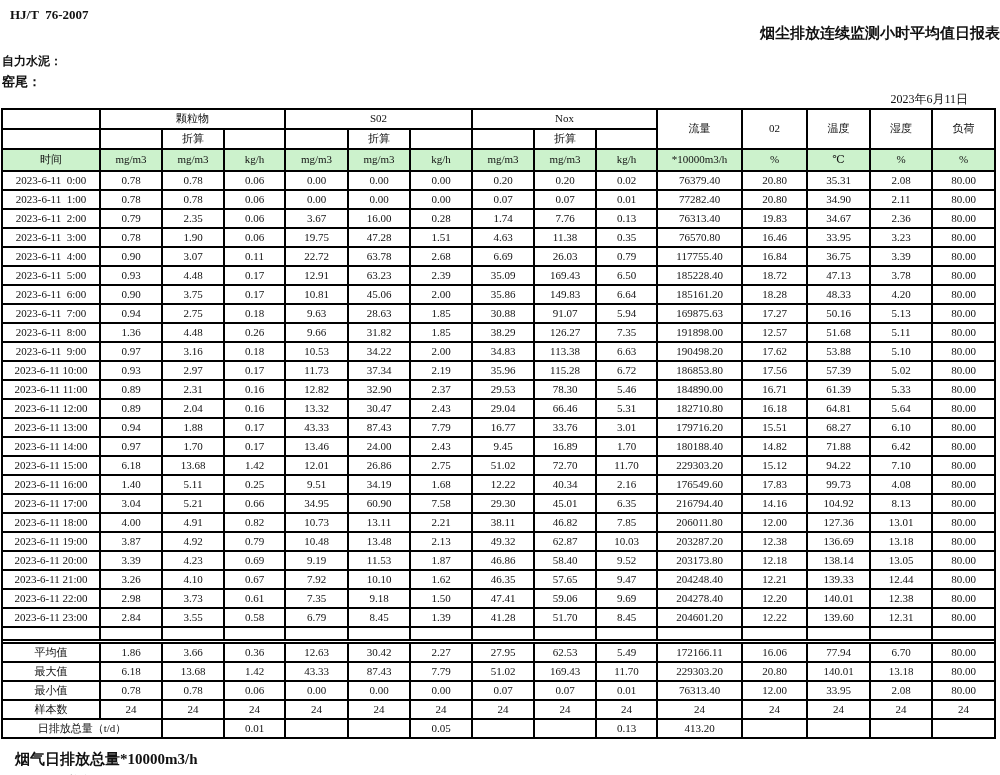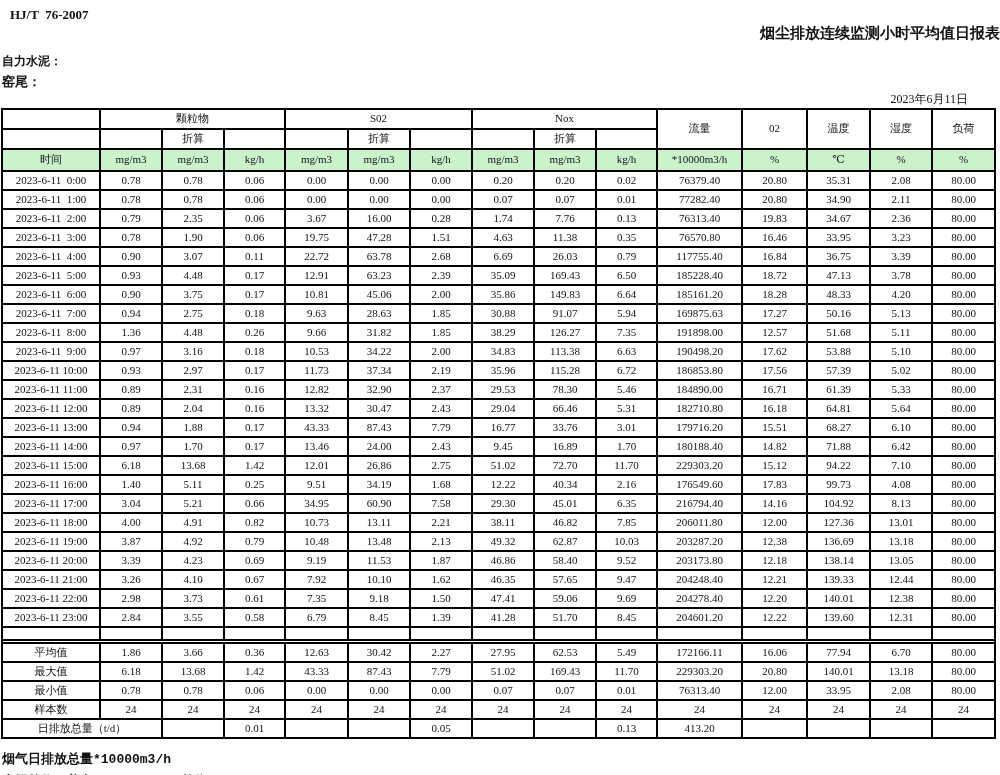--- a/index.html
+++ b/index.html
@@ -34,21 +34,21 @@
   tbody tr.data { height: 19px; }
   tbody tr.empty-row { height: 13px; }
   tbody tr.gap-row td {
     height: 3px; border-left: 2px solid #000; border-right: 2px solid #000;
     border-top: 2px solid #000; border-bottom: 2px solid #000;
   }
   td.time-cell { white-space: pre; font-size: 11px; }
   td.col-top { vertical-align: top; padding-top: 1px; }
   td.col-bottom { vertical-align: bottom; padding-bottom: 1px; }
   td.total-label { text-align: left; padding-left: 2px; white-space: pre; }
-  .footer-line1 { font-weight: bold; font-size: 13px; margin: 11px 0 0 2px; font-family: Liberation Mono, monospace; }
+  .footer-line1 { font-weight: bold; font-size: 15px; margin: 11px 0 0 15px; }
   .footer-line2 { font-weight: bold; font-size: 13px; margin: 4px 0 0 2px; }
   .footer-line2 .unit { display:inline-block; margin-left: 72px; }
 </style>
 </head>
 <body>
 
 <div class="std-code">HJ/T  76-2007</div>
 <div class="doc-title">烟尘排放连续监测小时平均值日报表</div>
 <div class="company-line">自力水泥：</div>
 <div class="location-line">窑尾：</div>

